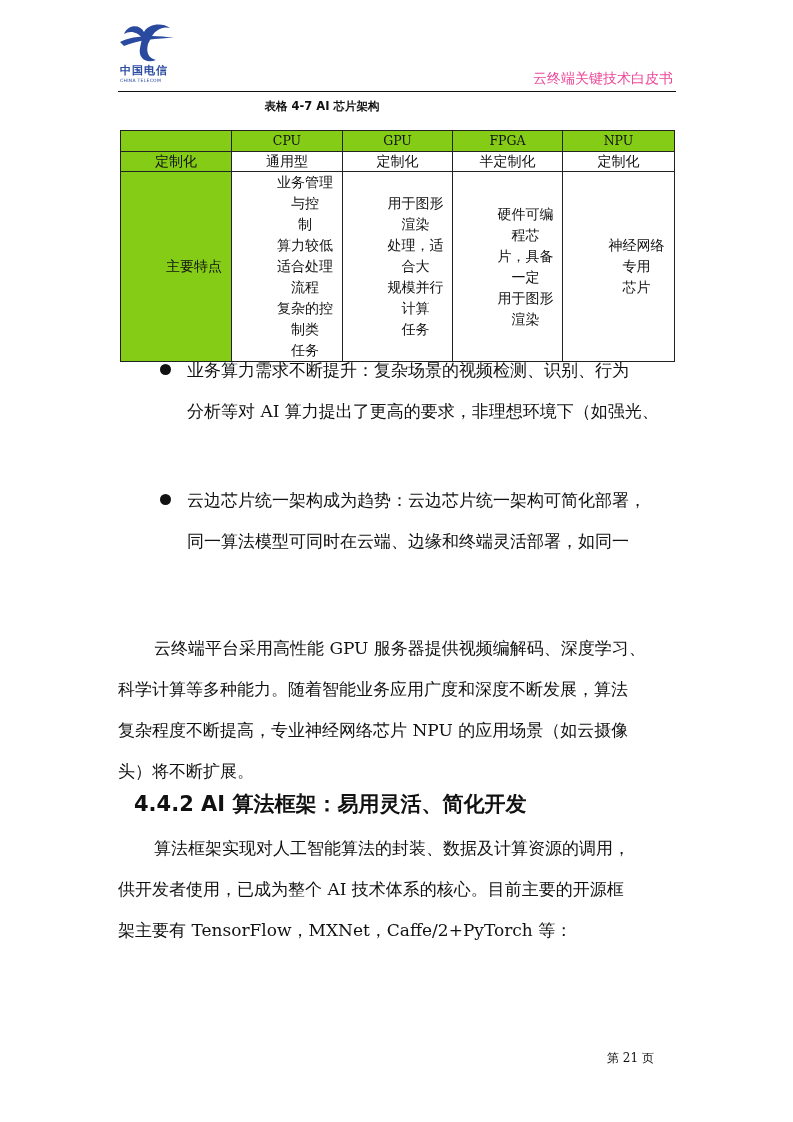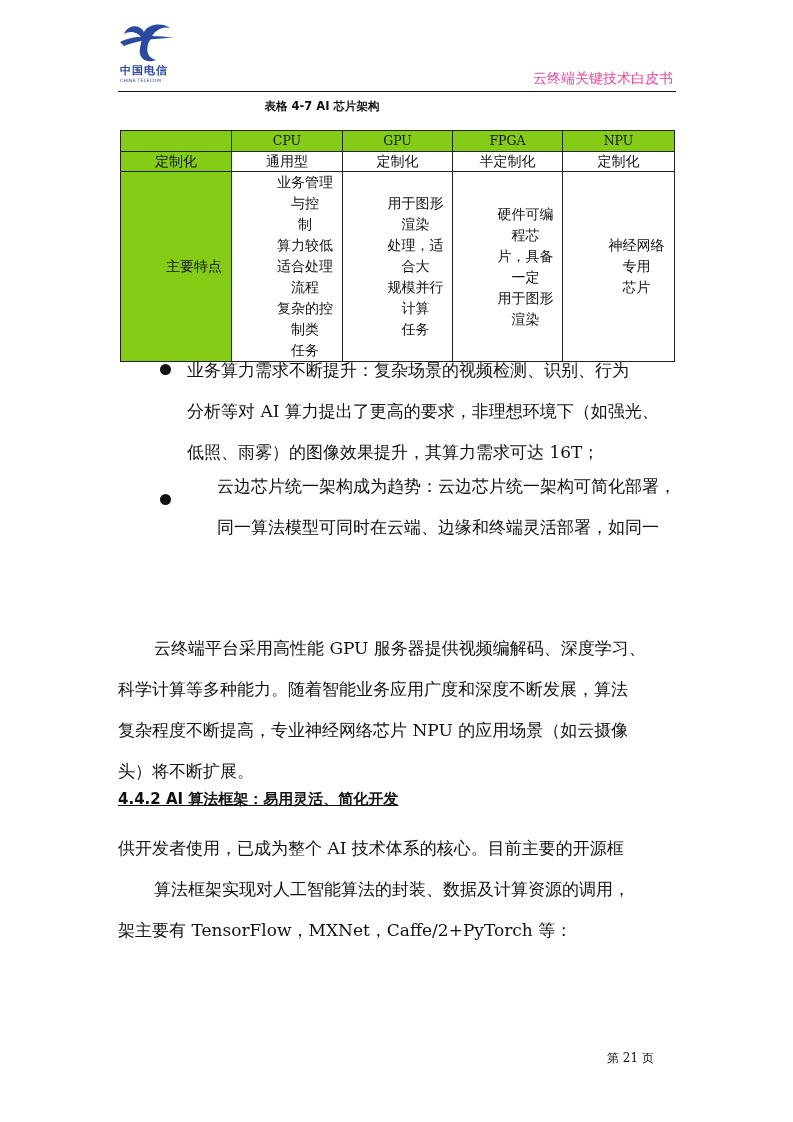--- a/index.html
+++ b/index.html
@@ -23,22 +23,22 @@
   table.chips tr.r0 td { height: 20px; font-size: 12.5px; line-height: 18px; }
   table.chips tr.r1 td { height: 19px; line-height: 19px; }
   table.chips tr.r2 td { height: 45px; line-height: 21px; }
   table.chips tr.r3 td { height: 129px; line-height: 21px; padding-left: 40px; }
   .cell-line { display: block; }
   .bullet { position: absolute; left: 160px; font-size: 17px; line-height: 20px; }
   .bullet-dot { position: absolute; left: 0; top: 5px; width: 11px; height: 11px; border-radius: 50%; background: #111; }
   .bullet-text { position: absolute; left: 28px; width: 488px; font-size: 17px; line-height: 41px; }
   .para { position: absolute; left: 118px; width: 556px; font-size: 17px; line-height: 41px; }
   .para .line { display: block; white-space: nowrap; }
-  .section-heading { position: absolute; left: 118px; top: 790px; font-size: 15px; font-weight: bold;
-                     font-family: "DejaVu Sans", sans-serif; white-space: nowrap; text-decoration: underline; }
+  .section-heading { position: absolute; left: 134px; top: 790px; font-size: 21px; font-weight: bold;
+                     font-family: "DejaVu Sans", sans-serif; white-space: nowrap; }
   .page-number { position: absolute; left: 607px; top: 1019px; font-size: 12px; white-space: nowrap; margin-top: 31px; }
 </style>
 </head>
 <body>
 
 <div class="logo">
   <svg width="60" height="42" viewBox="0 0 60 42">
     <path d="M6 12 C 10 2, 22 2, 26 10 C 30 2, 44 0, 52 6 C 44 4, 38 8, 34 14 L 30 22 C 28 30, 30 36, 38 38 C 28 42, 20 36, 22 26 L 24 16 C 20 10, 12 8, 6 12 Z" fill="#2a4aa0"></path>
     <path d="M2 20 C 12 14, 36 12, 56 16 C 40 16, 20 18, 6 24 Z" fill="#2a4aa0"></path>
   </svg>
@@ -109,39 +109,38 @@
   </tr>
 </tbody>
   </table>
 
 <div class="bullet" style="top:359px;">
   <span class="bullet-dot" style="top:5px;"></span>
 </div>
 <div class="bullet-text" style="left:187px; top:350px;">
   <span class="cell-line" style="white-space:nowrap;">业务算力需求不断提升：复杂场景的视频检测、识别、行为</span>
   <span class="cell-line" style="white-space:nowrap;">分析等对 AI 算力提出了更高的要求，非理想环境下（如强光、</span>
-  <span class="cell-line" style="white-space:nowrap;">低照、雨雾）的图像效果提升，其算力需求可达  16T；</span>
 </div>
 
 <div class="bullet" style="top:489px;">
   <span class="bullet-dot" style="top:5px;"></span>
 </div>
-<div class="bullet-text" style="left:187px; top:466px;margin-left:30px;">
+<div class="bullet-text" style="left:187px; top:480px;">
   <span class="cell-line" style="white-space:nowrap;">云边芯片统一架构成为趋势：云边芯片统一架构可简化部署，</span>
   <span class="cell-line" style="white-space:nowrap;">同一算法模型可同时在云端、边缘和终端灵活部署，如同一</span>
 </div>
 
 <div class="para" style="top:628px;">
   <span class="line" style="padding-left:36px;">云终端平台采用高性能 GPU 服务器提供视频编解码、深度学习、</span>
   <span class="line">科学计算等多种能力。随着智能业务应用广度和深度不断发展，算法</span>
   <span class="line">复杂程度不断提高，专业神经网络芯片  NPU  的应用场景（如云摄像</span>
   <span class="line">头）将不断扩展。</span>
 </div>
 
 <div class="section-heading">4.4.2 AI 算法框架：易用灵活、简化开发</div>
 
 <div class="para" style="top:828px;">
+  <span class="line" style="padding-left:36px;">算法框架实现对人工智能算法的封装、数据及计算资源的调用，</span>
   <span class="line">供开发者使用，已成为整个 AI 技术体系的核心。目前主要的开源框</span>
-  <span class="line" style="padding-left:36px;">算法框架实现对人工智能算法的封装、数据及计算资源的调用，</span>
   <span class="line">架主要有  TensorFlow，MXNet，Caffe/2+PyTorch 等：</span>
 </div>
 
 <div class="page-number">第 21 页</div>
 
 </body></html>

